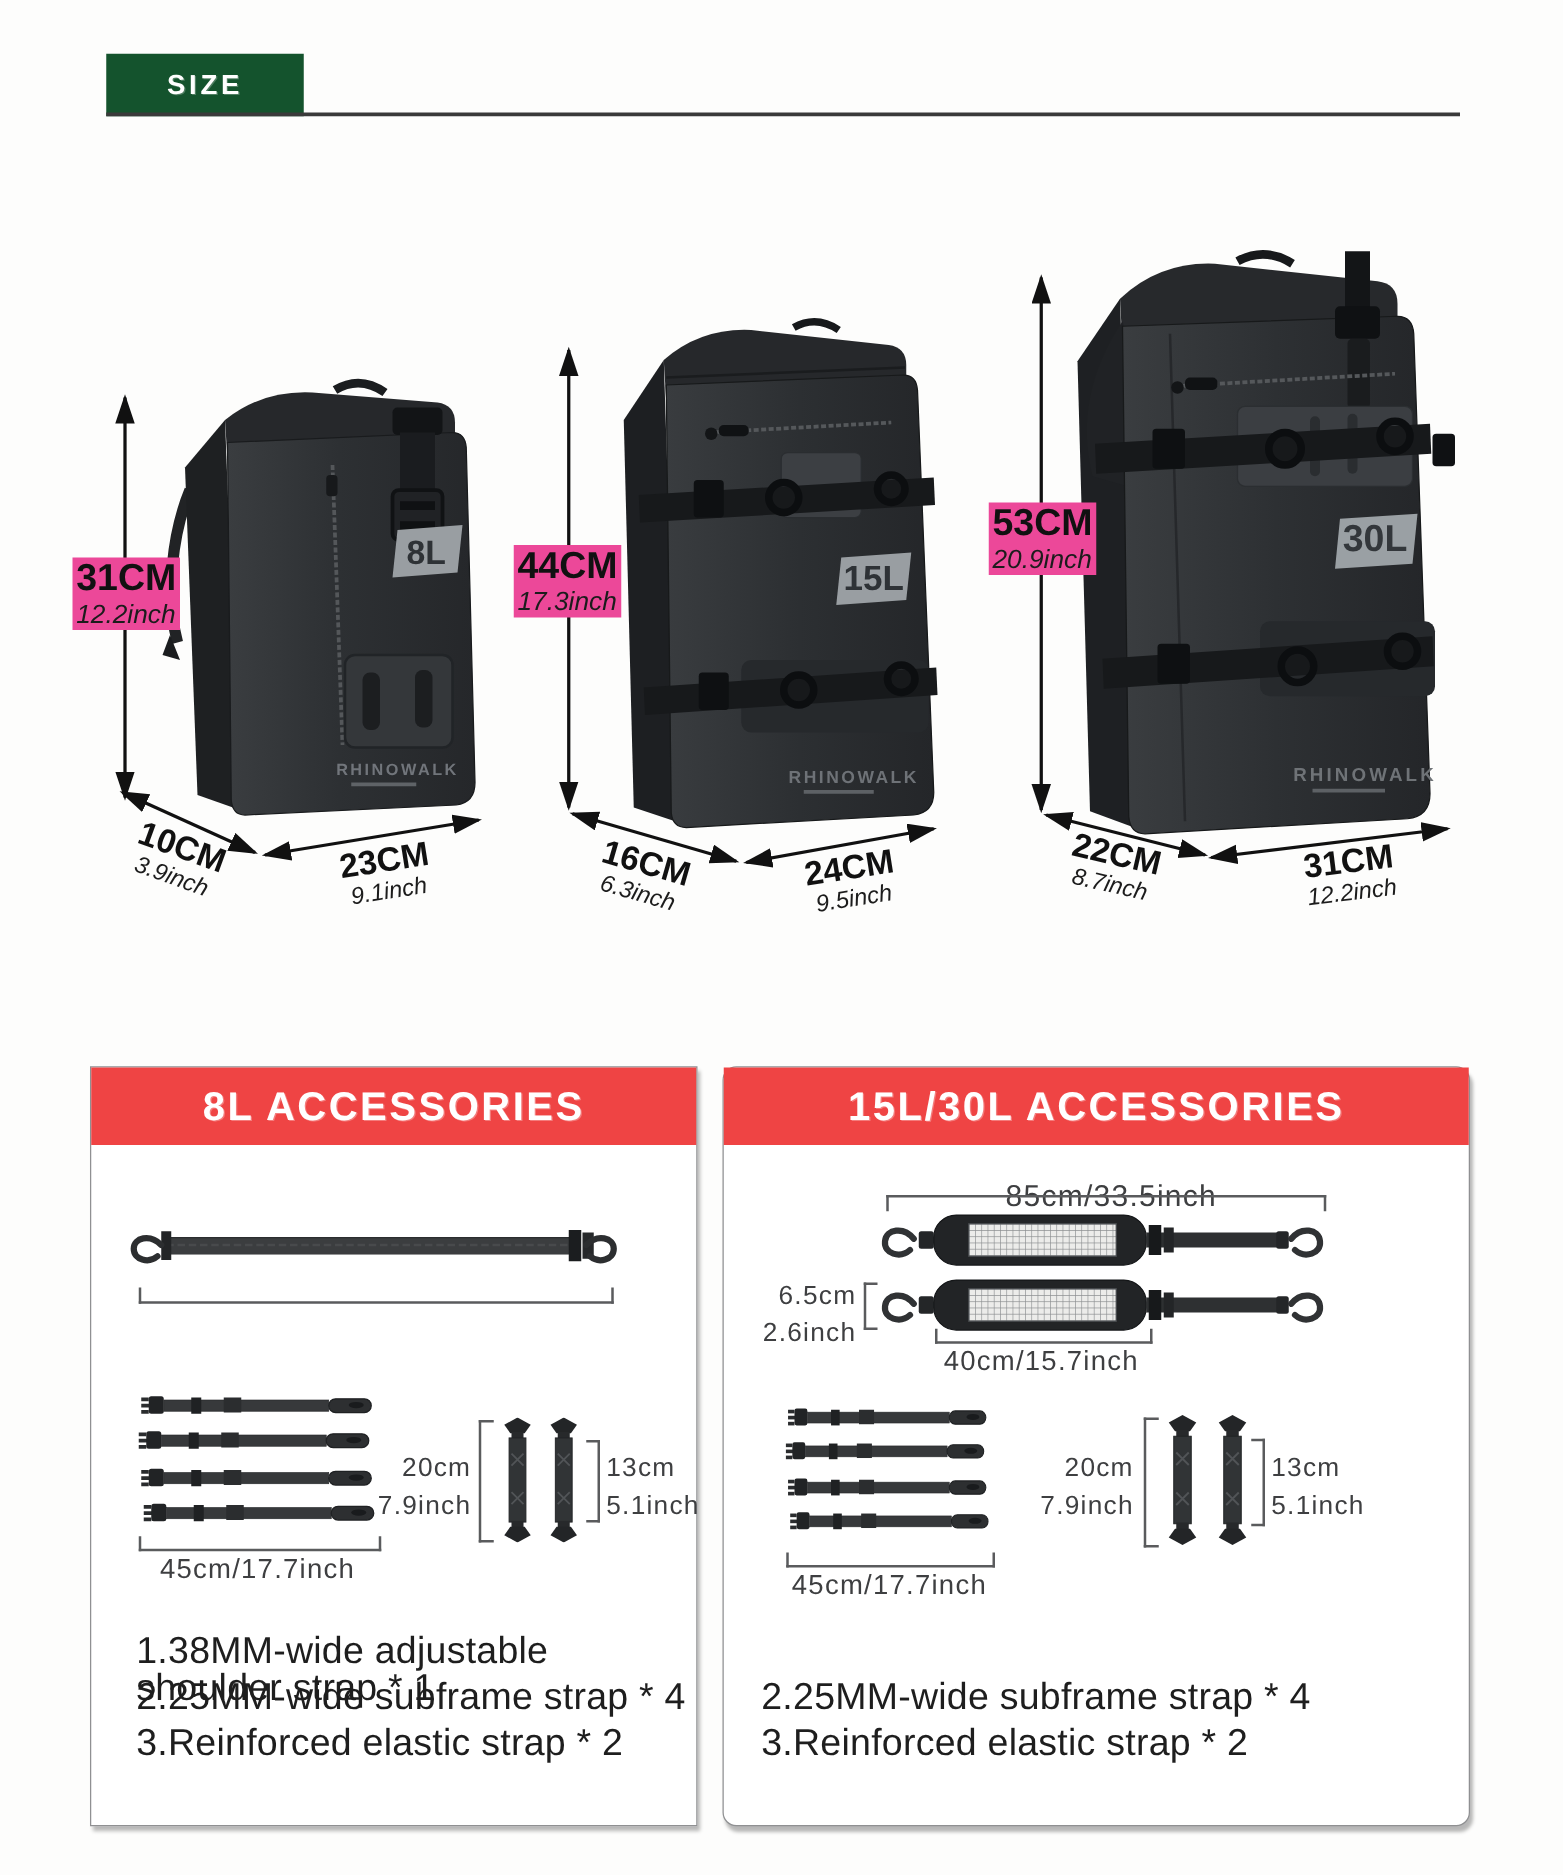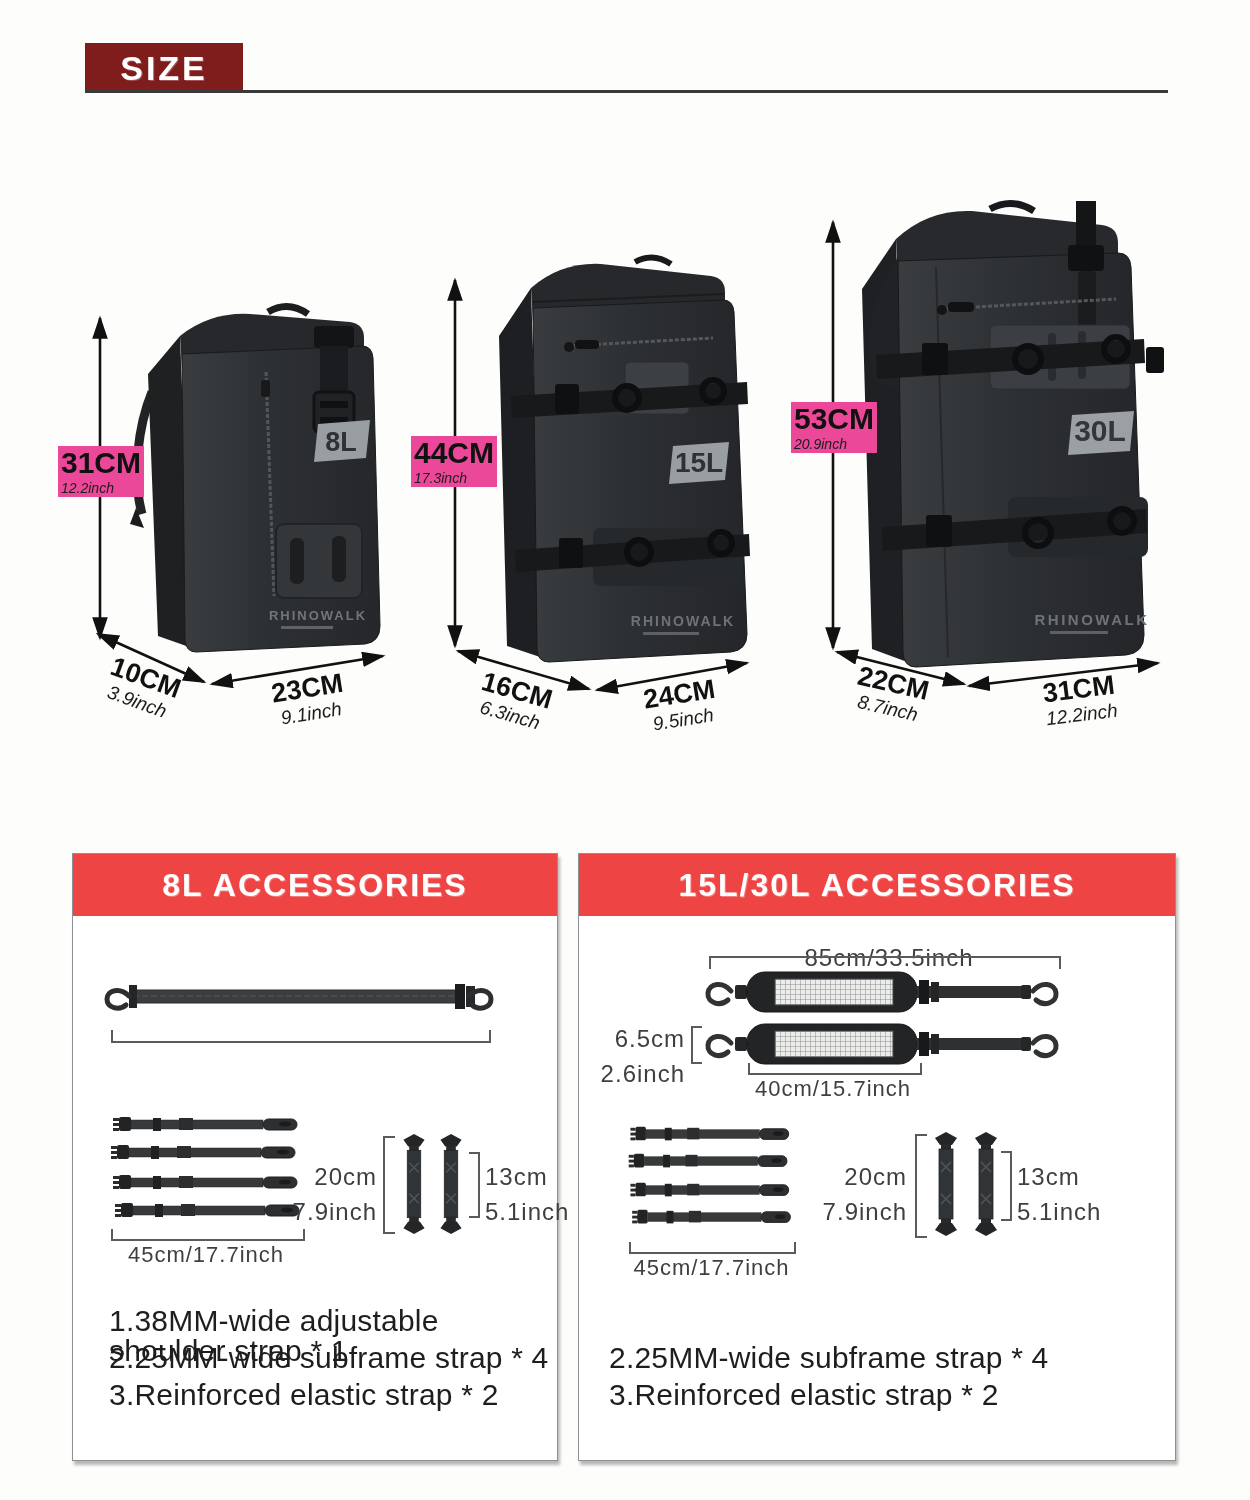--- a/index.html
+++ b/index.html
@@ -1,37 +1,37 @@
 <!DOCTYPE html>
 <html><head>
 <meta charset="utf-8">
 <style>
   html,body{margin:0;padding:0;}
   body{width:1250px;height:1500px;background:#fdfdfc;font-family:"Liberation Sans",sans-serif;position:relative;overflow:hidden;}
   .abs{position:absolute;}
   
-  .size-badge{left:85px;top:43px;width:158px;height:50px;background:#7f1d1d;color:#fff;
-    font-size:34px;font-weight:bold;letter-spacing:3px;text-align:center;line-height:50px;
+  .size-badge{left:85px;top:43px;width:158px;height:50px;background:#14532d;color:#fff;
+    font-size:22px;font-weight:bold;letter-spacing:3px;text-align:center;line-height:50px;
     text-shadow:1px 1px 0 rgba(255,255,255,.25);}
   .size-rule{left:85px;top:90px;width:1083px;height:3px;background:#3a3a3a;}
   
   .dimv{color:#111;line-height:1;background:#ec4899;padding:2px 3px;z-index:5;}
   .dimv .cm{font-size:30px;font-weight:bold;}
-  .dimv .in{font-size:14px;font-style:italic;margin-top:3px;color:#1c1c1c;}
+  .dimv .in{font-size:21px;font-style:italic;margin-top:3px;color:#1c1c1c;}
   .dimr{color:#111;text-align:center;transform:translate(-50%,-50%) rotate(var(--r));z-index:5;line-height:1;}
   .dimr .cm{font-size:27px;font-weight:bold;}
   .dimr .in{font-size:19px;font-style:italic;margin-top:2px;color:#1c1c1c;}
   
   .panel{background:#fff;border:1px solid #8f9092;box-shadow:2px 4px 3px rgba(0,0,0,.28);}
   .panel-left{left:72px;top:853px;width:484px;height:606px;}
-  .panel-right{left:578px;top:853px;width:596px;height:606px;}
+  .panel-right{left:578px;top:853px;width:596px;height:606px;border-radius:11px;}
   .panel-head{left:0;top:0;right:0;height:62px;background:#ef4444;color:#fff;
     font-size:32px;font-weight:bold;letter-spacing:2px;text-align:center;line-height:62px;
     text-shadow:1px 1px 0 rgba(255,255,255,.3);}
-  .acc-dim{color:#3e3f41;font-size:24px;letter-spacing:1px;line-height:1;}
+  .acc-dim{color:#3e3f41;font-size:21px;letter-spacing:1px;line-height:1;}
   .acc-dim.two{line-height:1.45;}
   .brk{border-color:#5a5b5d;border-style:solid;border-width:0;}
   .brk.up{border-left-width:2px;border-right-width:2px;border-bottom-width:2px;}
   .brk.down{border-left-width:2px;border-right-width:2px;border-top-width:2px;}
   .brk.open-r{border-left-width:2px;border-top-width:2px;border-bottom-width:2px;}
   .brk.open-l{border-right-width:2px;border-top-width:2px;border-bottom-width:2px;}
   .list-line{color:#1e1e1e;font-size:30px;letter-spacing:.2px;line-height:1;}
   .tac{text-align:center;} .tar{text-align:right;}
 </style>
 </head>

